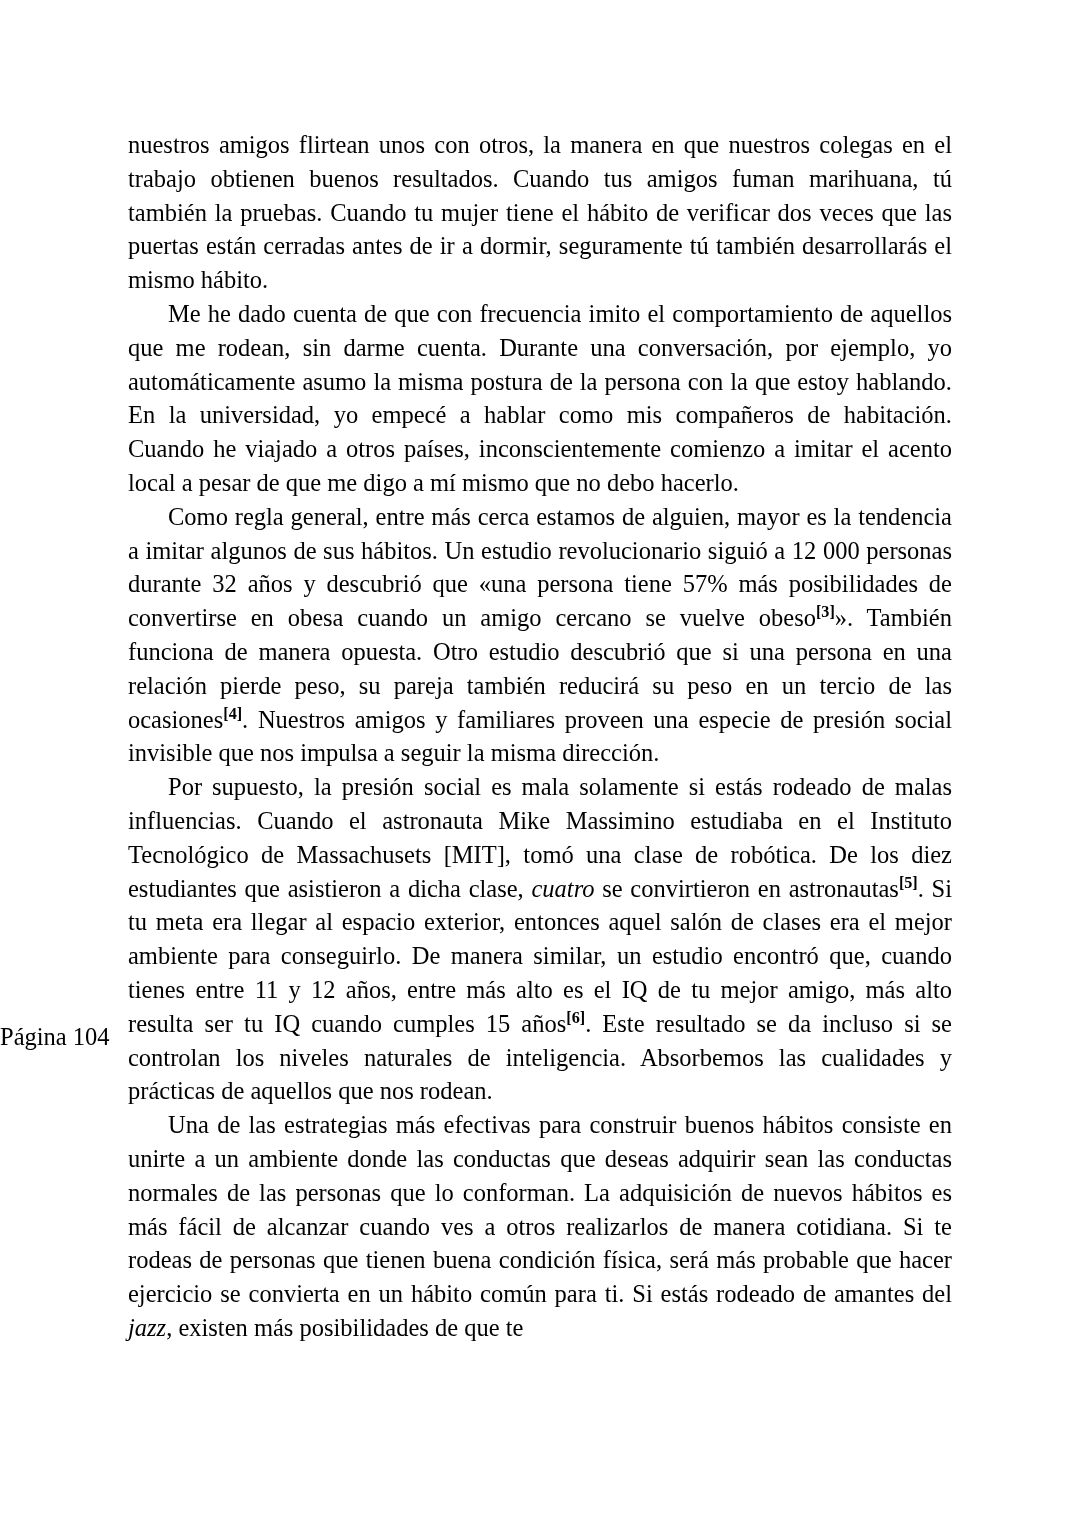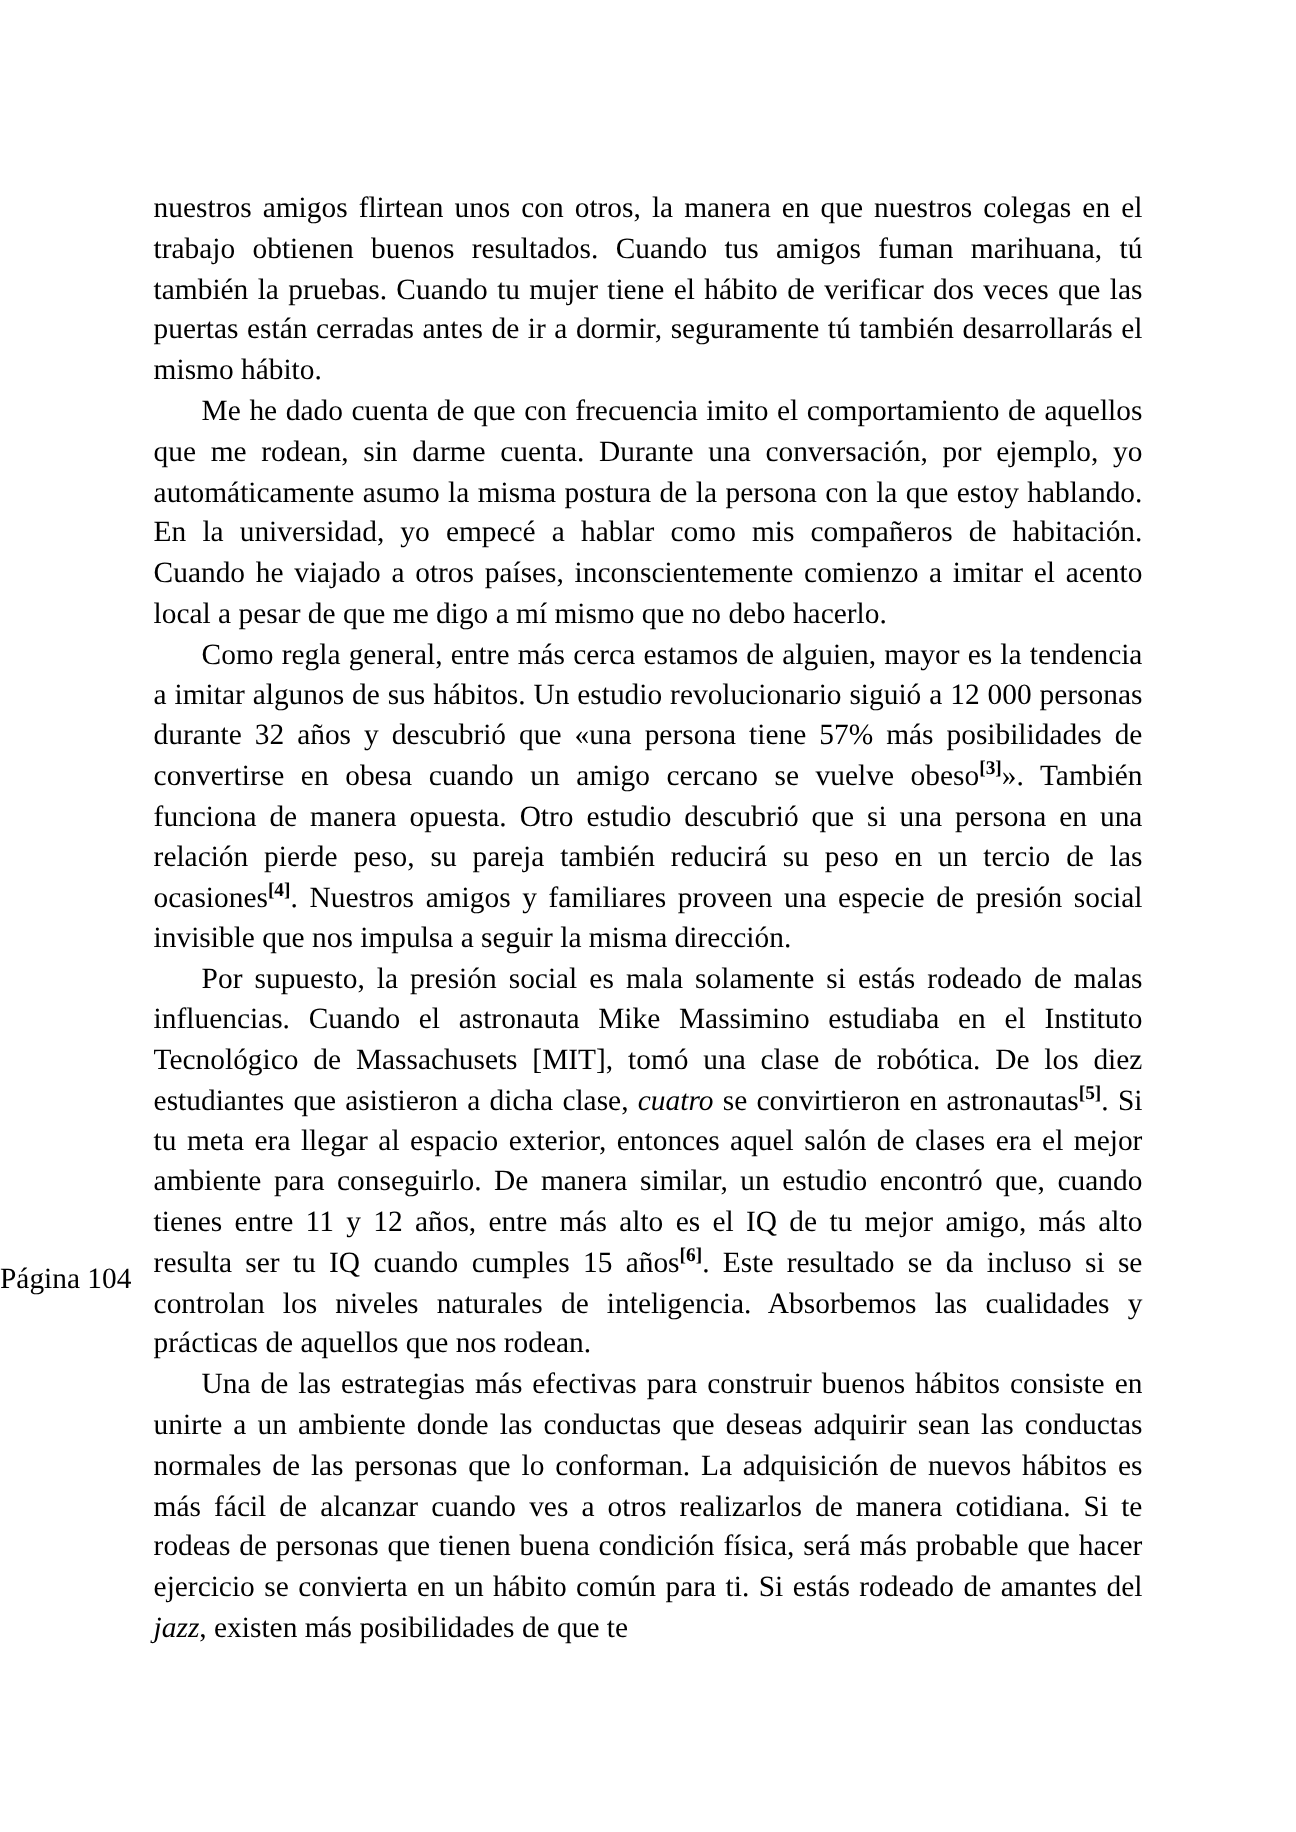--- a/index.html
+++ b/index.html
@@ -14,21 +14,20 @@
     color: #000000;
     position: relative;
     overflow: hidden;
   }
   .page {
     box-sizing: border-box;
     width: 1080px;
     height: 1113px;
     padding: 128px 128px 16px 128px;
     position: relative;
-    margin-top: 29px;
   }
   .body-text {
     font-size: 24.5px;
     line-height: 33.8px;
     text-align: justify;
     text-justify: inter-word;
     hyphens: none;
   }
   .body-text p {
     margin: 0;

